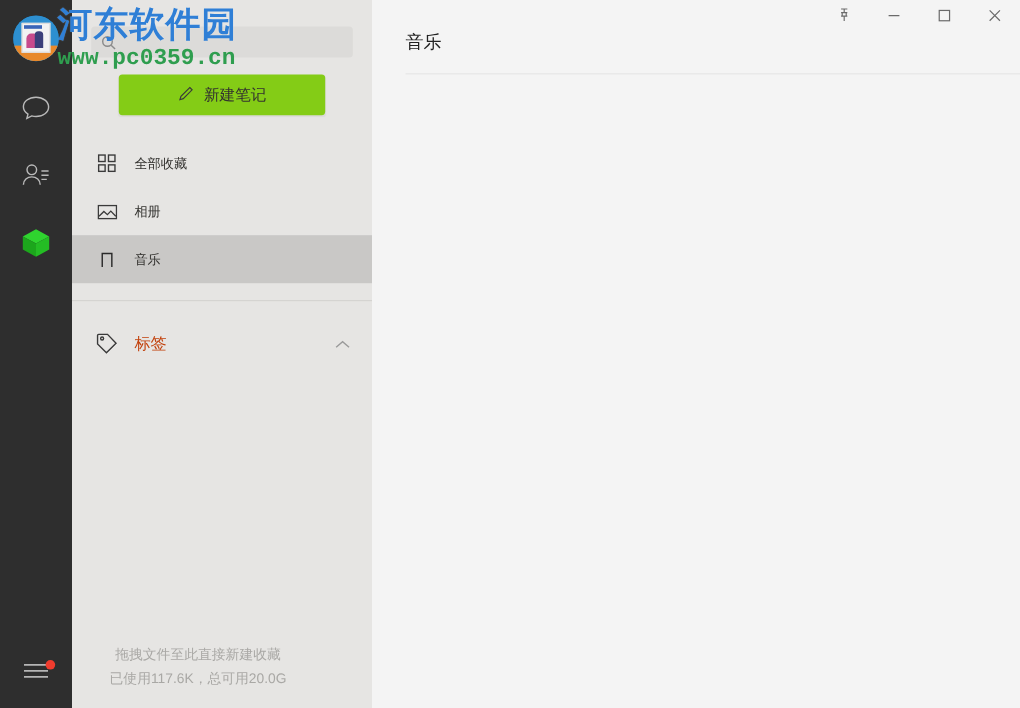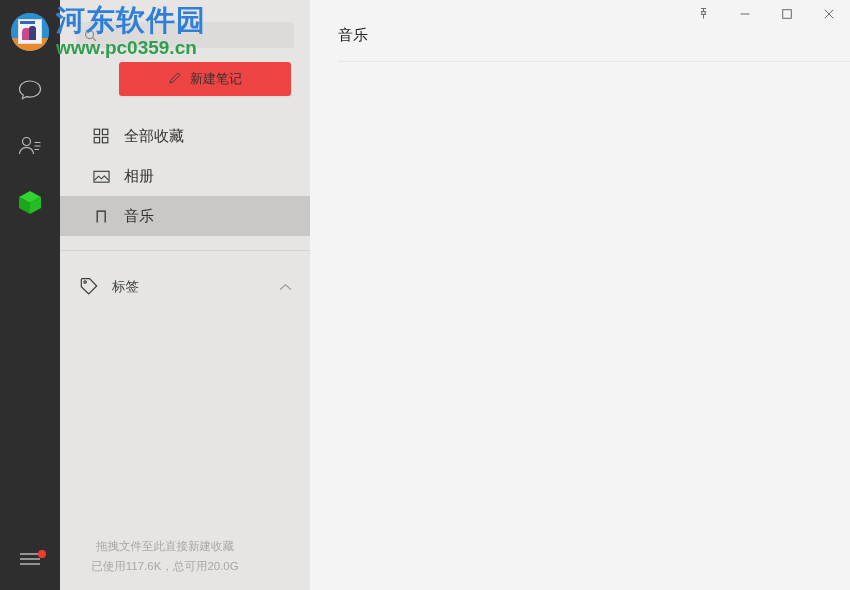--- a/index.html
+++ b/index.html
@@ -106,59 +106,58 @@
     font-size: 12px;
     color: #7d7d7d;
     margin-left: 6px;
     width: 100%;
   }
   .search-input::placeholder { color: #9a9a9a; }
 
   .newnote-wrap { padding: 14px 39px 0 39px; }
   .newnote-btn {
     width: 100%; height: 34px;
-    background: #ef4444;
+    background: #84cc16;
     border: none;
     border-radius: 3px;
     display: flex; align-items: center; justify-content: center;
     gap: 8px;
     cursor: pointer;
     font-family: "Liberation Sans", "DejaVu Sans", sans-serif;
     font-size: 13px;
     color: #33322f;
     box-shadow: 0 1px 1px rgba(0,0,0,0.05);
-    margin-left: 20px;
   }
 
   .nav { margin-top: 20px; }
   .nav-item {
     height: 40px;
     display: flex; align-items: center;
-    padding-left: 32px;
+    padding-left: 20px;
     gap: 14px;
     cursor: pointer;
     color: #33322f;
-    font-size: 15px;
+    font-size: 11px;
   }
   .nav-item.selected { background: #c9c8c6; }
   .nav-item .nav-ico { width: 18px; height: 18px; display:flex; align-items:center; justify-content:center; flex:0 0 18px;}
 
   .nav-divider {
     margin-top: 14px;
     height: 1px;
     background: #d5d4d1;
   }
 
   .tags-row {
     height: 44px;
     display: flex; align-items: center;
     padding: 0 18px 0 20px;
     gap: 14px;
     cursor: pointer;
-    color: #404040;
+    color: #c2410c;
     font-size: 13.5px;
     margin-top: 14px;
   }
   .tags-row .tag-label { flex: 1; }
   .tags-row .chev { flex: 0 0 auto; }
 
   .sidebar-footer {
     position: absolute;
     left: 0; bottom: 14px;
     width: 210px;
@@ -206,36 +205,36 @@
     position: absolute;
     left: 28px; right: 0; top: 61px;
     height: 1px;
     background: #e7e7e7;
   }
   .content-body { flex: 1 1 auto; background: #f4f4f4; }
 
   
   .watermark {
     position: absolute;
-    left: 56px; top: 4px;
+    left: 48px; top: 4px;
     pointer-events: none;
     user-select: none;
     z-index: 50;
   }
   .wm-main {
     font-family: "DejaVu Serif", "Liberation Serif", serif;
     font-weight: bold;
     font-size: 29px;
     color: #2f7fd6;
     letter-spacing: 1px;
     line-height: 32px;
     text-shadow: 0 0 1px rgba(255,255,255,0.35);
   }
   .wm-sub {
-    font-family: Liberation Sans, sans-serif;
+    font-family: Liberation Mono, monospace;
     font-weight: bold;
     font-size: 19px;
     color: #2f9e4f;
     line-height: 22px;
     margin-top: 1px;
   }
 </style>
 </head>
 <body>
 

